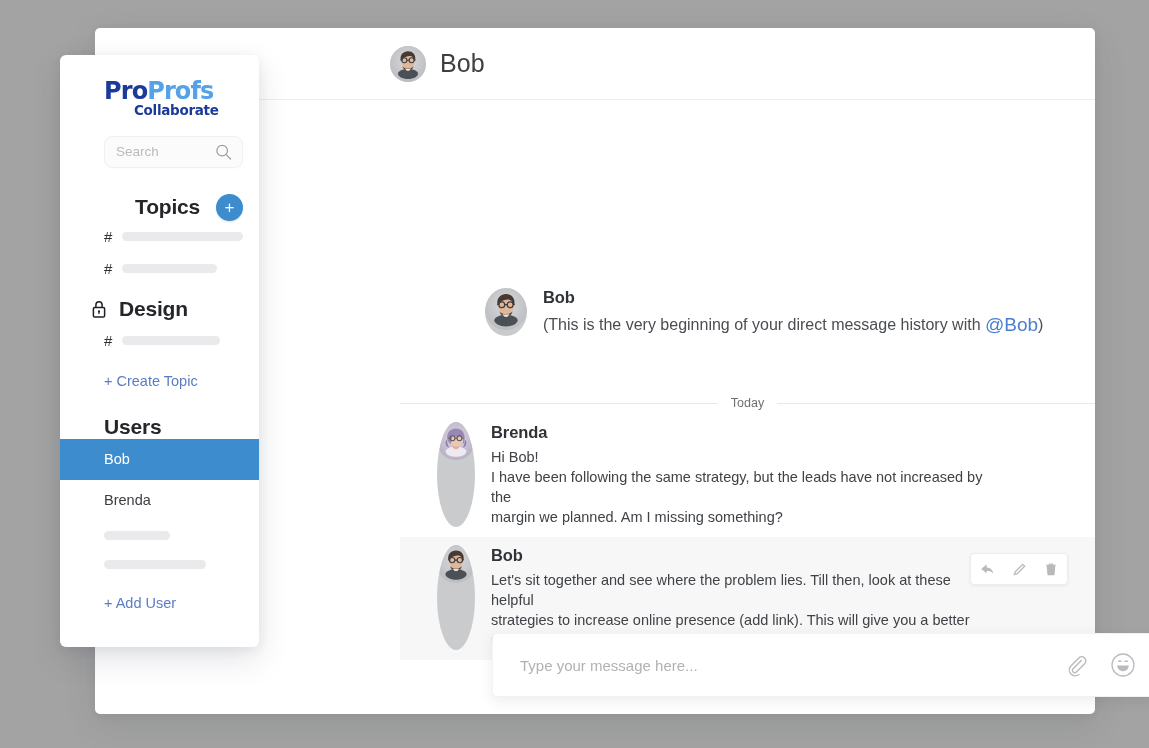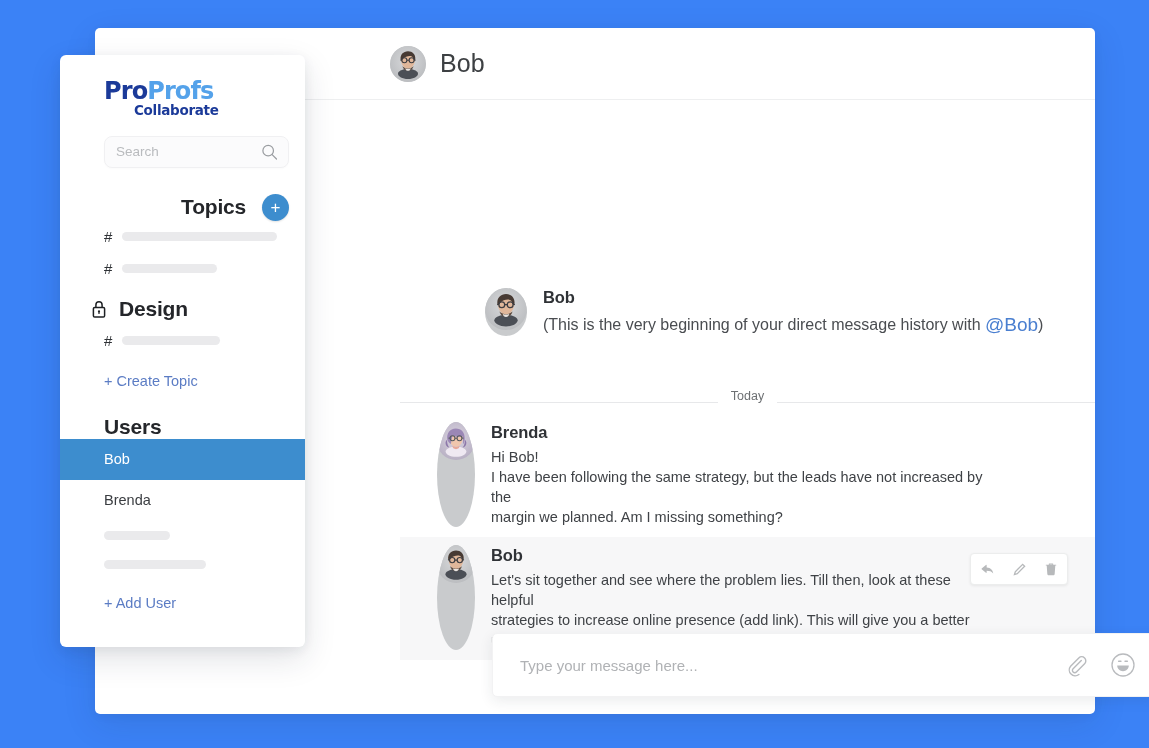--- a/index.html
+++ b/index.html
@@ -8,21 +8,21 @@
     width: 1149px; height: 748px;
     background: #ffffff;
     font-family: "Liberation Sans", sans-serif;
     overflow: hidden;
   }
 
   .stage {
     position: relative;
     width: 1149px;
     height: 748px;
-    background: #3b82f6;
+    background: #a3a3a3;
   }
 
   
   .app-window {
     position: absolute;
     left: 95px;
     top: 28px;
     width: 1000px;
     height: 686px;
     background: #ffffff;
@@ -58,21 +58,21 @@
     display: block;
     background: #c9cbcd;
   }
   .avatar svg { display: block; }
 
   
   .sidebar {
     position: absolute;
     left: 60px;
     top: 55px;
-    width: 245px;
+    width: 199px;
     height: 592px;
     background: #ffffff;
     border-radius: 6px;
     box-shadow: 0 12px 32px rgba(32,40,60,0.13),
                 0 3px 12px rgba(32,40,60,0.07);
     overflow: hidden;
   }
 
   .logo-wrap {
     padding: 24px 0 0 44px;
@@ -261,24 +261,24 @@
   }
   .mention {
     color: #4a7fd0;
     font-size: 19px;
     vertical-align: -1px;
   }
 
   
   .day-divider {
     position: absolute;
-    left: 0; top: 288px;
+    left: 0; top: 295px;
     width: 695px;
     display: flex;
-    align-items: flex-end;
+    align-items: center;
   }
   .day-divider .rule {
     flex: 1;
     height: 1px;
     background: #e7e8ea;
   }
   .day-divider .label {
     font-size: 12.5px;
     color: #6d7073;
     padding: 0 13px;

